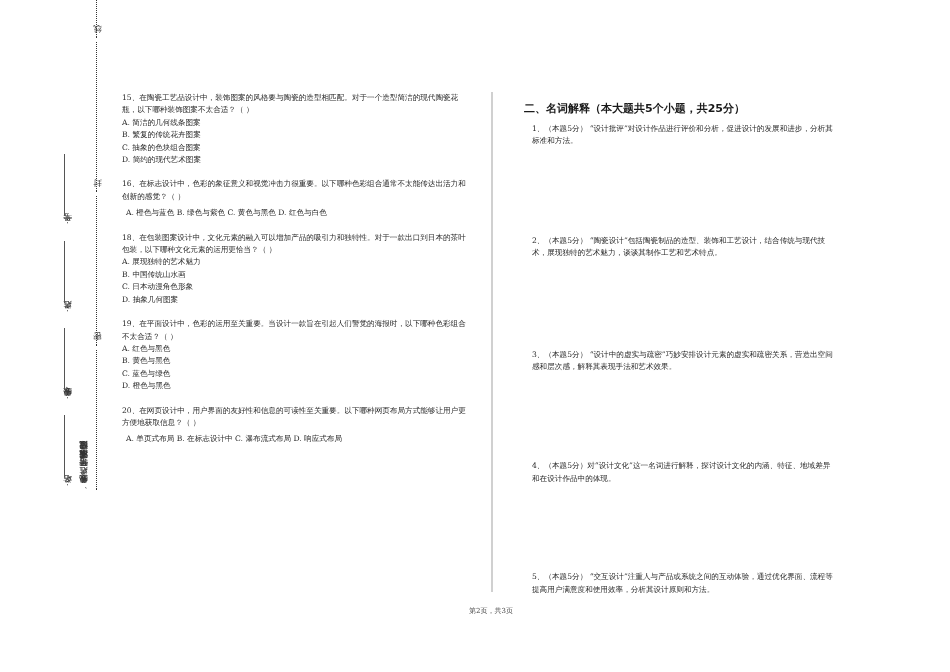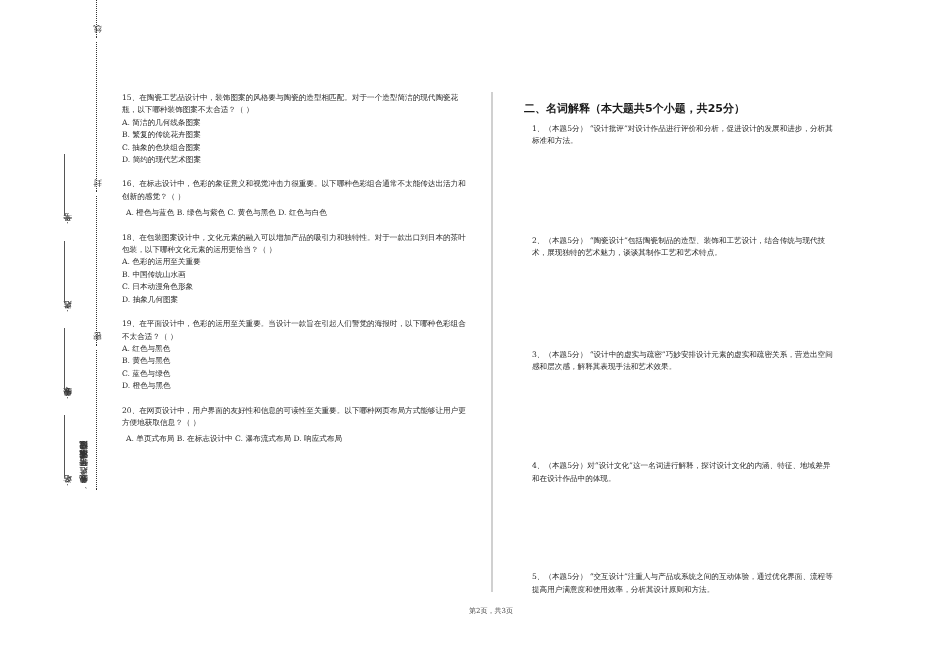--- a/index.html
+++ b/index.html
@@ -73,21 +73,21 @@
       <p class="q-option">B. 繁复的传统花卉图案</p>
       <p class="q-option">C. 抽象的色块组合图案</p>
       <p class="q-option">D. 简约的现代艺术图案</p>
     </div>
     <div class="question">
       <p class="q-stem">16、在标志设计中，色彩的象征意义和视觉冲击力很重要。以下哪种色彩组合通常不太能传达出活力和创新的感觉？（ ）</p>
       <p class="q-options-inline">A. 橙色与蓝色 B. 绿色与紫色 C. 黄色与黑色 D. 红色与白色</p>
     </div>
     <div class="question">
       <p class="q-stem">18、在包装图案设计中，文化元素的融入可以增加产品的吸引力和独特性。对于一款出口到日本的茶叶包装，以下哪种文化元素的运用更恰当？（ ）</p>
-      <p class="q-option">A. 色彩的运用至关重要</p>
+      <p class="q-option">A. 展现独特的艺术魅力</p>
       <p class="q-option">B. 中国传统山水画</p>
       <p class="q-option">C. 日本动漫角色形象</p>
       <p class="q-option">D. 抽象几何图案</p>
     </div>
     <div class="question">
       <p class="q-stem">19、在平面设计中，色彩的运用至关重要。当设计一款旨在引起人们警觉的海报时，以下哪种色彩组合不太合适？（ ）</p>
       <p class="q-option">A. 红色与黑色</p>
       <p class="q-option">B. 黄色与黑色</p>
       <p class="q-option">C. 蓝色与绿色</p>
       <p class="q-option">D. 橙色与黑色</p>

